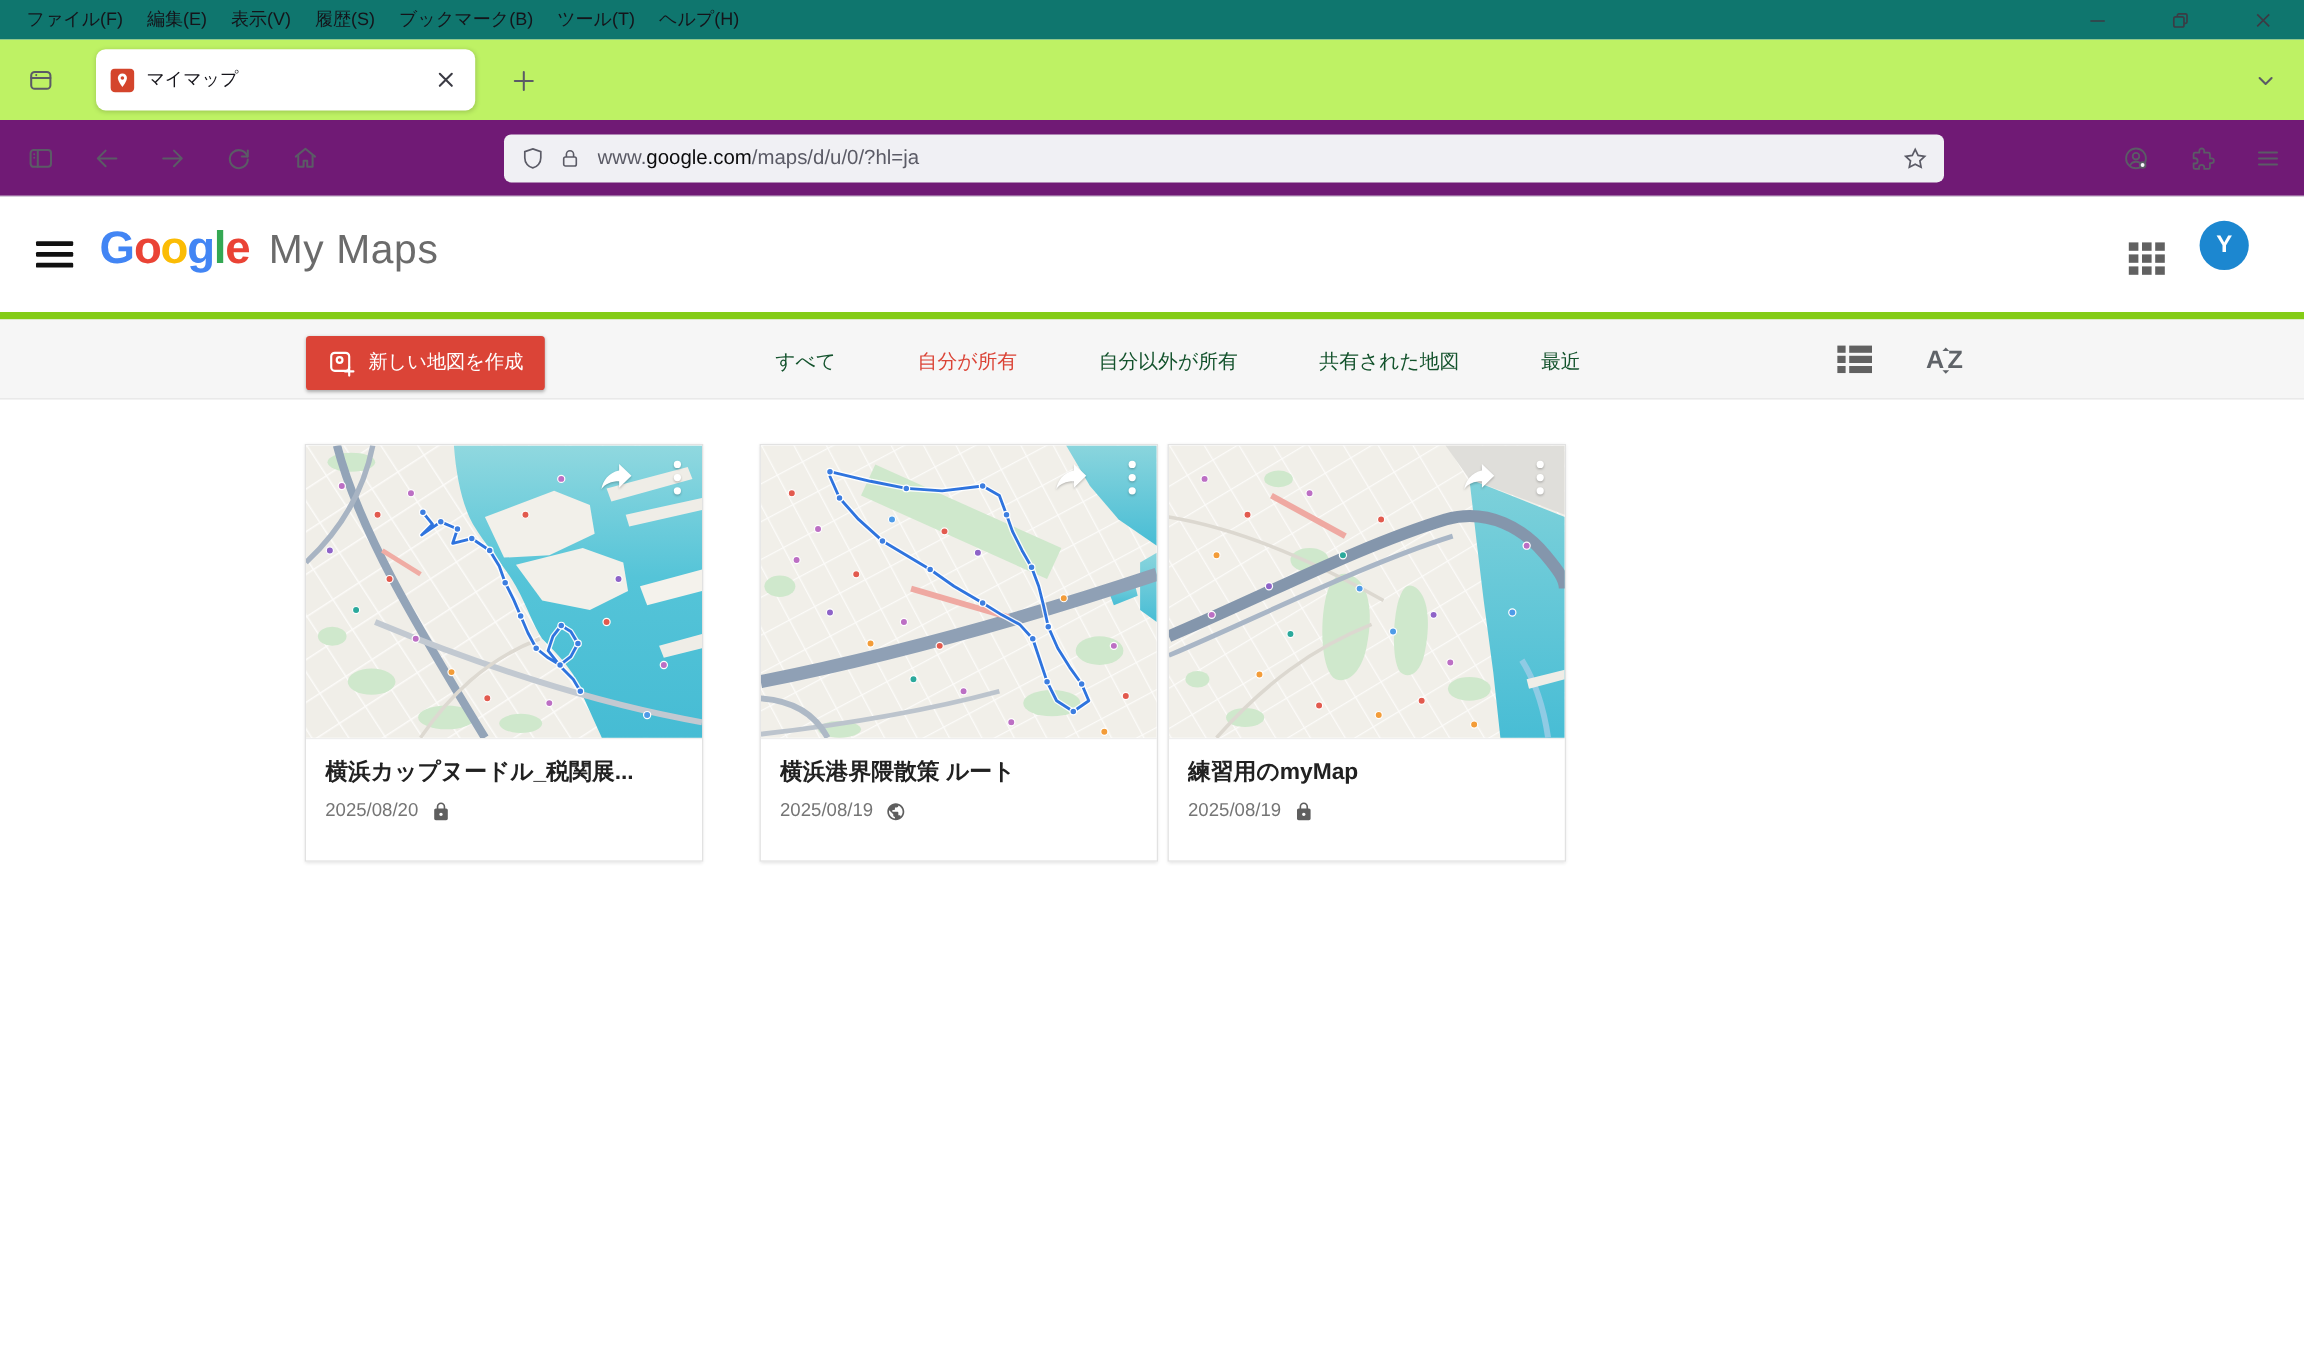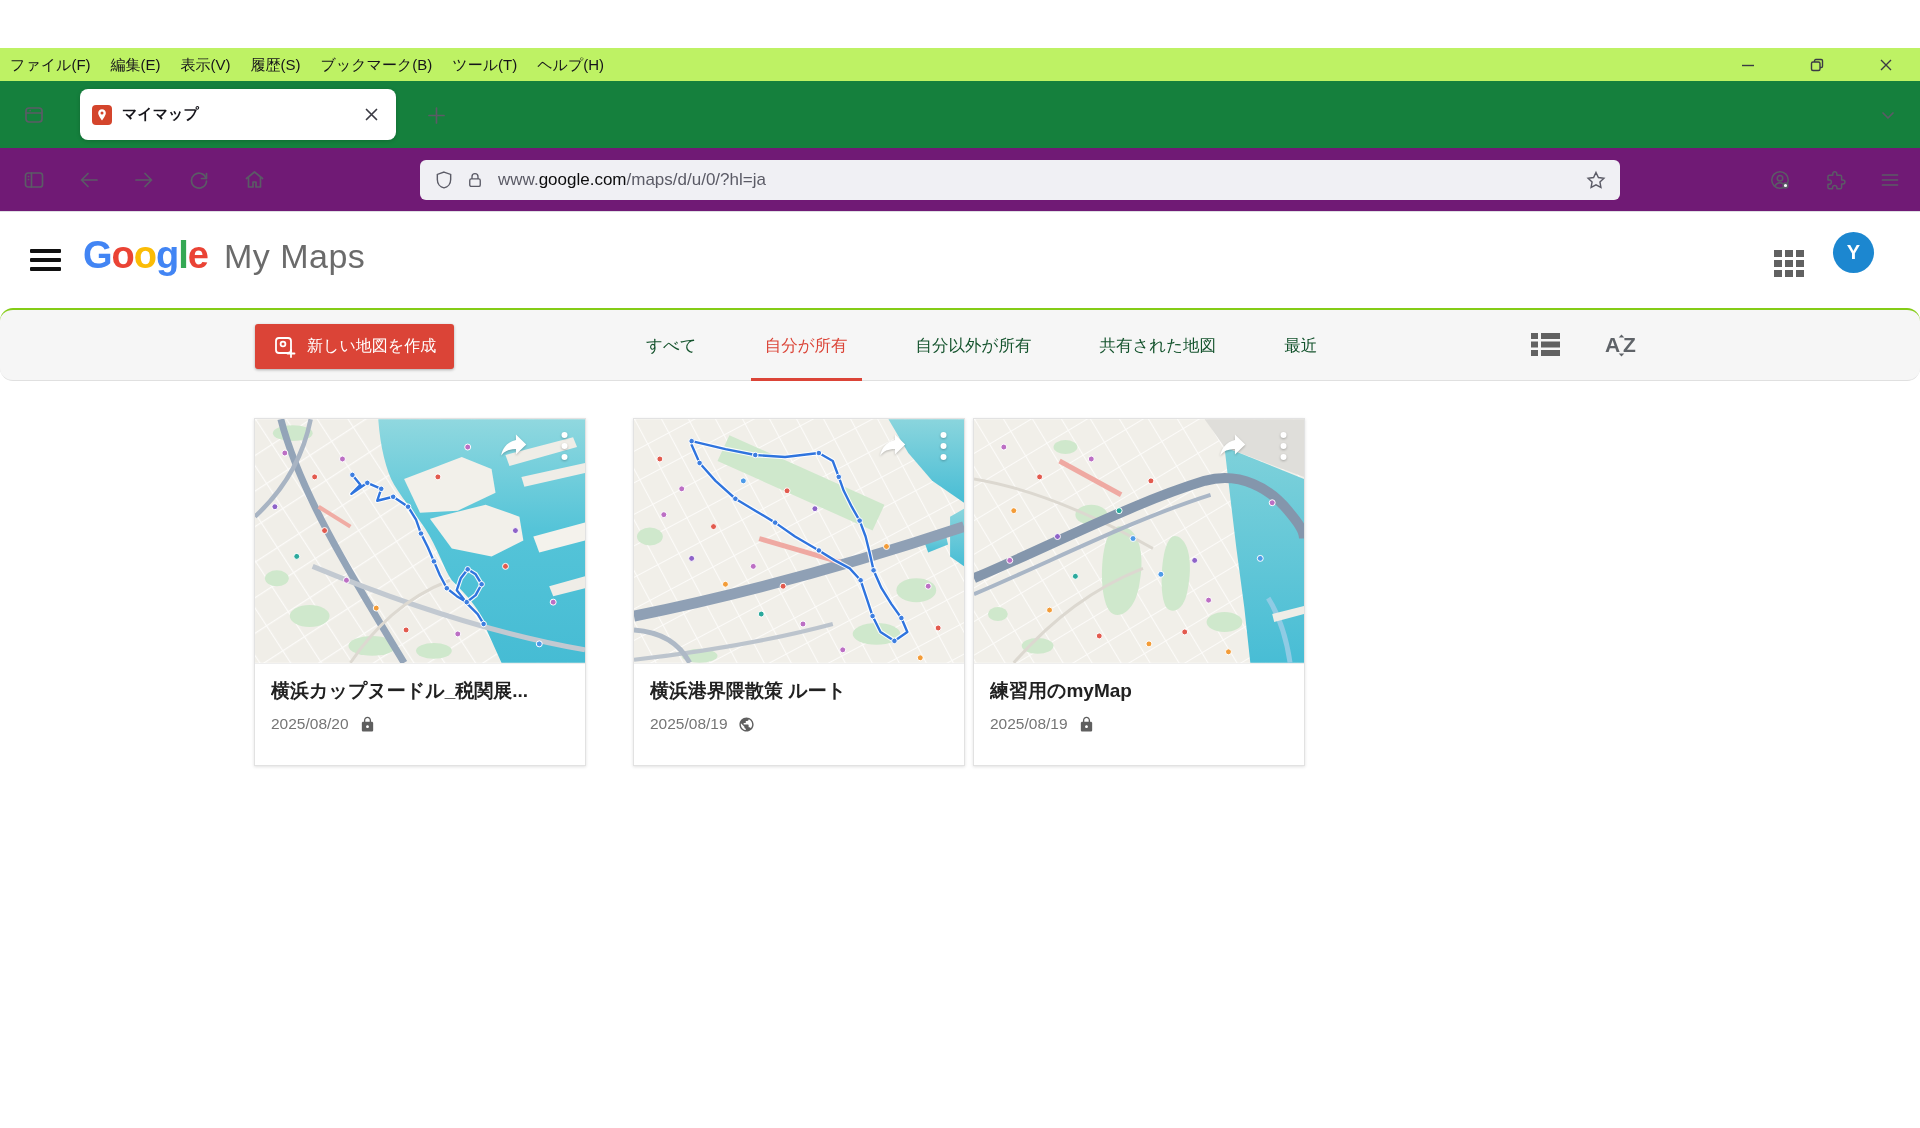--- a/index.html
+++ b/index.html
@@ -1,27 +1,27 @@
 <!DOCTYPE html>
 <html style="--accent: #DB4437;"><head>
 <meta charset="utf-8">
 <style>
   * { margin:0; padding:0; box-sizing:border-box; }
   html,body { width:1920px; height:1128px; }
   body { font-family:"Liberation Sans","DejaVu Sans",sans-serif; background:#fff; overflow:hidden; }
   #app { position:relative; width:1920px; height:1128px; background:#fff; }
 
   
-  .menubar { height:33px; background:#bef264; display:flex; align-items:center; position:relative;margin-top:48px; }
+  .menubar { height:33px; background:#0f766e; display:flex; align-items:center; padding-left:12px; position:relative; }
   .menu-item { font-size:15px; color:#15141a; padding:0 10px; line-height:33px; }
   .win-controls { position:absolute; right:0; top:0; height:33px; display:flex; }
   .win-btn { width:69px; height:33px; display:flex; align-items:center; justify-content:center; }
   .win-btn svg { stroke:#3b3b44; fill:none; stroke-width:1.4; }
 
-  .tabbar { height:67px; background:#15803d; position:relative;font-weight:bold; }
+  .tabbar { height:67px; background:#bef264; position:relative; }
   .tab { position:absolute; left:80px; top:8px; width:316px; height:51px; background:#fff; border-radius:8px;
          box-shadow:0 1px 4px rgba(0,0,0,.18); display:flex; align-items:center; padding:0 12px; }
   .tab-title { font-size:15px; color:#15141a; margin-left:10px; flex:1; white-space:nowrap; overflow:hidden; }
   .icon-btn { width:36px; height:36px; border-radius:4px; display:flex; align-items:center; justify-content:center; }
   .icon-btn svg { stroke:#5b5b66; fill:none; stroke-width:1.7; stroke-linecap:round; stroke-linejoin:round; }
   .tab-close svg { stroke:#3b3b44; }
   .firefox-view { position:absolute; left:16px; top:16px; }
   .new-tab { position:absolute; left:418px; top:16px; }
   .all-tabs { position:absolute; right:14px; top:16px; }
 
@@ -39,21 +39,21 @@
   .mm-menu { position:absolute; left:30px; top:30px; width:40px; height:36px; display:flex; flex-direction:column; justify-content:center; gap:5px; }
   .mm-menu span { display:block; width:31px; height:4px; background:#111; border-radius:1px; }
   .mm-logo { position:absolute; left:83px; top:22px; display:flex; align-items:baseline; }
   .logo-google { font-size:38px; font-weight:600; letter-spacing:-1px; }
   .logo-product { font-size:34px; color:#6b6b6b; margin-left:16px; letter-spacing:.5px; }
   .mm-apps { position:absolute; left:1770px; top:30px; width:38px; height:38px; display:flex; align-items:center; justify-content:center; }
   .mm-avatar { position:absolute; left:1833px; top:20px; width:41px; height:41px; border-radius:50%;
                display:flex; align-items:center; justify-content:center; color:#fff; font-size:20px; font-weight:bold; }
 
   
-  .mm-toolbar { height:73px; background:#f6f6f6; border-top:2px solid #84cc16; border-bottom:1px solid #e0e0e0; position:relative;border-radius:13px; }
+  .mm-toolbar { height:73px; background:#f6f6f6; border-top:6px solid #84cc16; border-bottom:1px solid #e0e0e0; position:relative; }
   .create-btn { position:absolute; left:255px; top:14px; height:45px; background:var(--accent,#DB4437); color:#fff;
                 border:none; border-radius:3px; display:flex; align-items:center; gap:10px; padding:0 18px;
                 font-size:16px; font-family:inherit; box-shadow:0 1px 3px rgba(0,0,0,.3); cursor:pointer; }
   .filter-tabs { position:absolute; left:632px; top:0; height:71px; display:flex; align-items:center; gap:40px; }
   .ftab { position:relative; height:71px; display:flex; align-items:center; padding:0 14px; font-size:16.5px; color:#14532d; cursor:pointer; }
   .ftab.active { color:var(--accent,#DB4437); }
   .ftab.active::after { content:""; position:absolute; left:0; right:0; bottom:0; height:3px; background:var(--accent,#DB4437); }
   .toolbar-icons { position:absolute; right:280px; top:0; height:71px; display:flex; align-items:center; gap:44px; }
 
   

